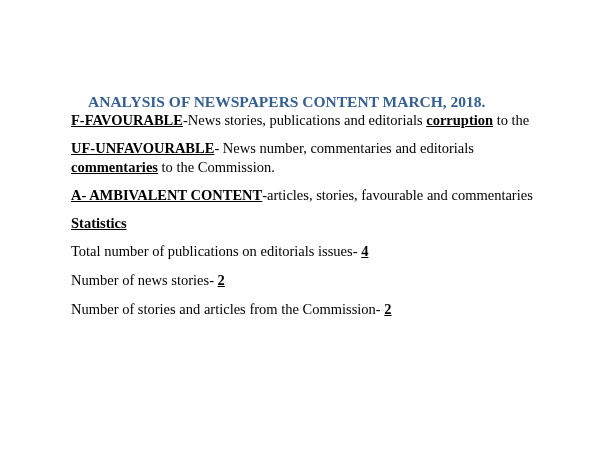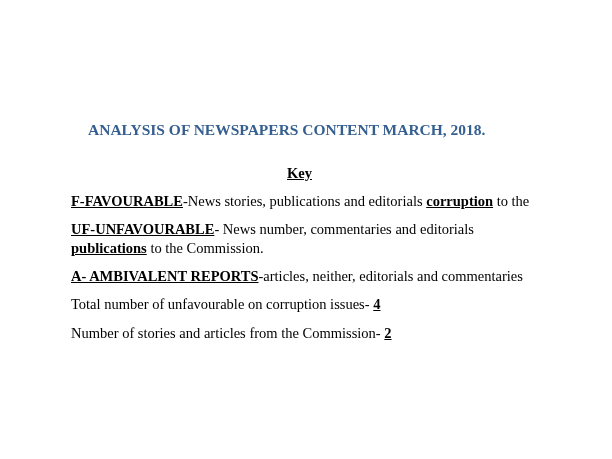--- a/index.html
+++ b/index.html
@@ -13,21 +13,21 @@
     overflow: hidden;
     font-family: "Liberation Serif", "DejaVu Serif", serif;
     font-size: 14.5px;
     line-height: 19px;
     color: #000000;
   }
   .content {
     margin: 0 84px 0 71px;
   }
   .doc-title {
-    margin: 120px 0 0 17px;
+    margin: 92px 0 0 17px;
     font-size: 15.5px;
     font-weight: bold;
     color: #365F91;
     white-space: nowrap;
   }
   .key-heading {
     margin: 25px 0 9px 0;
     text-align: center;
     font-weight: bold;
   }
@@ -48,29 +48,30 @@
   }
   b { font-weight: bold; text-decoration: underline; }
 </style>
 </head>
 <body>
 
 <div class="content">
 
   <p class="doc-title">ANALYSIS OF NEWSPAPERS CONTENT MARCH, 2018.</p>
 
-  <p class="key-heading"><span class="underlined">Key</span></p>
 
   <p class="def"><b>F-FAVOURABLE</b><span>-News stories, publications and editorials </span><b>corruption</b><span> to the</span><br></p>
 
-  <p class="def"><b>UF-UNFAVOURABLE</b><span>- News number, commentaries and editorials</span><br><b>publications</b><span> to the Commission.</span></p>
+  <p class="def"><b>UF-UNFAVOURABLE</b><span>- News number, commentaries and editorials</span><br><b>commentaries</b><span> to the Commission.</span></p>
 
-  <p class="def"><b>A- AMBIVALENT REPORTS</b><span>-articles, neither, editorials and commentaries</span><br></p>
+  <p class="def"><b>A- AMBIVALENT CONTENT</b><span>-articles, stories, favourable and commentaries</span><br></p>
 
+  <p class="stats-heading"><span class="underlined">Statistics</span></p>
 
-  <p class="stat"><span>Total number of unfavourable on corruption issues- </span><b>4</b></p>
+  <p class="stat"><span>Total number of publications on editorials issues- </span><b>4</b></p>
 
+  <p class="stat"><span>Number of news stories- </span><b>2</b></p>
 
 
 
   <p class="stat"><span>Number of stories and articles from the Commission- </span><b>2</b></p>
 
 </div>
 
 </body></html>

